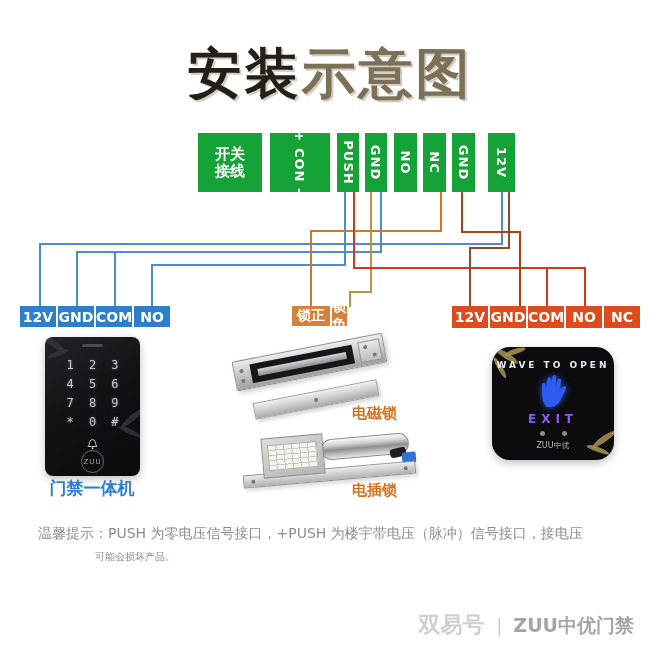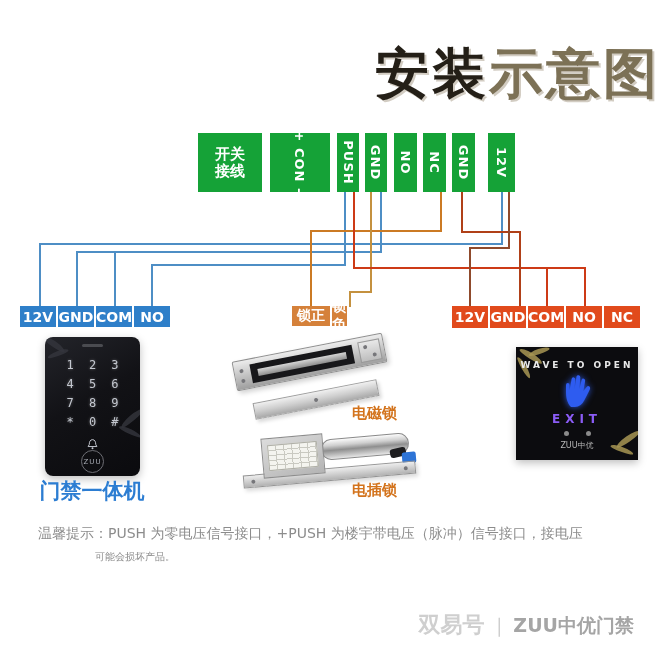--- a/index.html
+++ b/index.html
@@ -1,21 +1,21 @@
 <!DOCTYPE html>
 <html><head>
 <meta charset="utf-8">
 <style>
   * { margin:0; padding:0; box-sizing:border-box; }
   html,body { width:660px; height:652px; background:#ffffff; overflow:hidden;
               font-family:"DejaVu Sans","Liberation Sans",sans-serif; }
   #stage { position:relative; width:660px; height:652px; background:#fff; }
 
   
-  .title { position:absolute; top:38px; left:0; width:660px; text-align:right;
+  .title { position:absolute; top:38px; left:0; width:660px; text-align:center;
            font-size:54px; font-weight:bold; letter-spacing:3px;
            text-shadow:2px 2px 0 rgba(125,110,80,.35); }
   .title .t1 { color:#241f17; }
   .title .t2 { color:#7c7156; }
 
   
   .gbox { position:absolute; top:133px; height:59px; background:#15a237;
           display:flex; align-items:center; justify-content:center; }
   .gbox .vlab { color:#fff; font-weight:bold; font-size:13px; white-space:nowrap;
                 transform:rotate(90deg); letter-spacing:1px; }
@@ -83,33 +83,33 @@
   .bolt-cyl { position:absolute; left:321px; top:436px; width:88px; height:21px;
               transform:rotate(-5deg); border-radius:10px; border:1px solid #8a8a8a;
               background:linear-gradient(180deg,#fbfbfb 0%,#cfcfcf 30%,#8f8f8f 55%,#e6e6e6 100%); }
   .bolt-cable { position:absolute; left:390px; top:448px; width:16px; height:9px;
                 background:#1d1d1f; transform:rotate(-12deg); border-radius:3px; }
   .bolt-nub { position:absolute; left:402px; top:452px; width:14px; height:11px;
               background:#2e74d6; border-radius:2px; transform:rotate(-5deg); }
 
   
   .exitbtn { position:absolute; left:492px; top:347px; width:122px; height:113px;
-             background:#0c0c0f; border-radius:0; overflow:hidden;
-             box-shadow:0 3px 8px rgba(0,0,0,.25);margin-left:24px; }
+             background:#0c0c0f; border-radius:18px; overflow:hidden;
+             box-shadow:0 3px 8px rgba(0,0,0,.25); }
   .eb-wave { position:absolute; top:13px; width:100%; text-align:center; color:#e9e9e9;
              font-size:9px; letter-spacing:3px; font-weight:bold; }
   .eb-hand { position:absolute; top:27px; left:45px; filter:drop-shadow(0 0 3px rgba(46,93,240,.9)); }
   .eb-exit { position:absolute; top:65px; width:100%; text-align:center; color:#8b5cf6;
              font-size:12px; font-weight:bold; letter-spacing:5px; }
   .eb-dot { position:absolute; top:84px; width:5px; height:5px; border-radius:50%; background:#8b8b8b; }
   .eb-brand { position:absolute; top:93px; width:100%; text-align:center; color:#b8b8b8; font-size:8px; }
 
   
   .devlabel { position:absolute; font-weight:bold; }
-  .lbl-keypad { left:32px; top:477px; width:120px; text-align:center; color:#2c7dd2; font-size:21px; }
+  .lbl-keypad { left:32px; top:477px; width:120px; text-align:center; color:#2c7dd2; font-size:17px; }
   .lbl-mag { left:352px; top:404px; color:#d3731c; font-size:15px; }
   .lbl-bolt { left:352px; top:481px; color:#d3731c; font-size:15px; }
   .lbl-exit { left:495px; top:472px; width:120px; text-align:center; color:#d2402a;
               font-size:17px; letter-spacing:2px; }
 
   
   .tip1 { position:absolute; left:38px; top:525px; color:#8c8c8c; font-size:14px; }
   .tip2 { position:absolute; left:95px; top:550px; color:#8c8c8c; font-size:10px; }
   .watermark { position:absolute; right:26px; top:610px; }
   .wm-logo { color:#cfcfcf; font-size:22px; font-weight:bold; }

